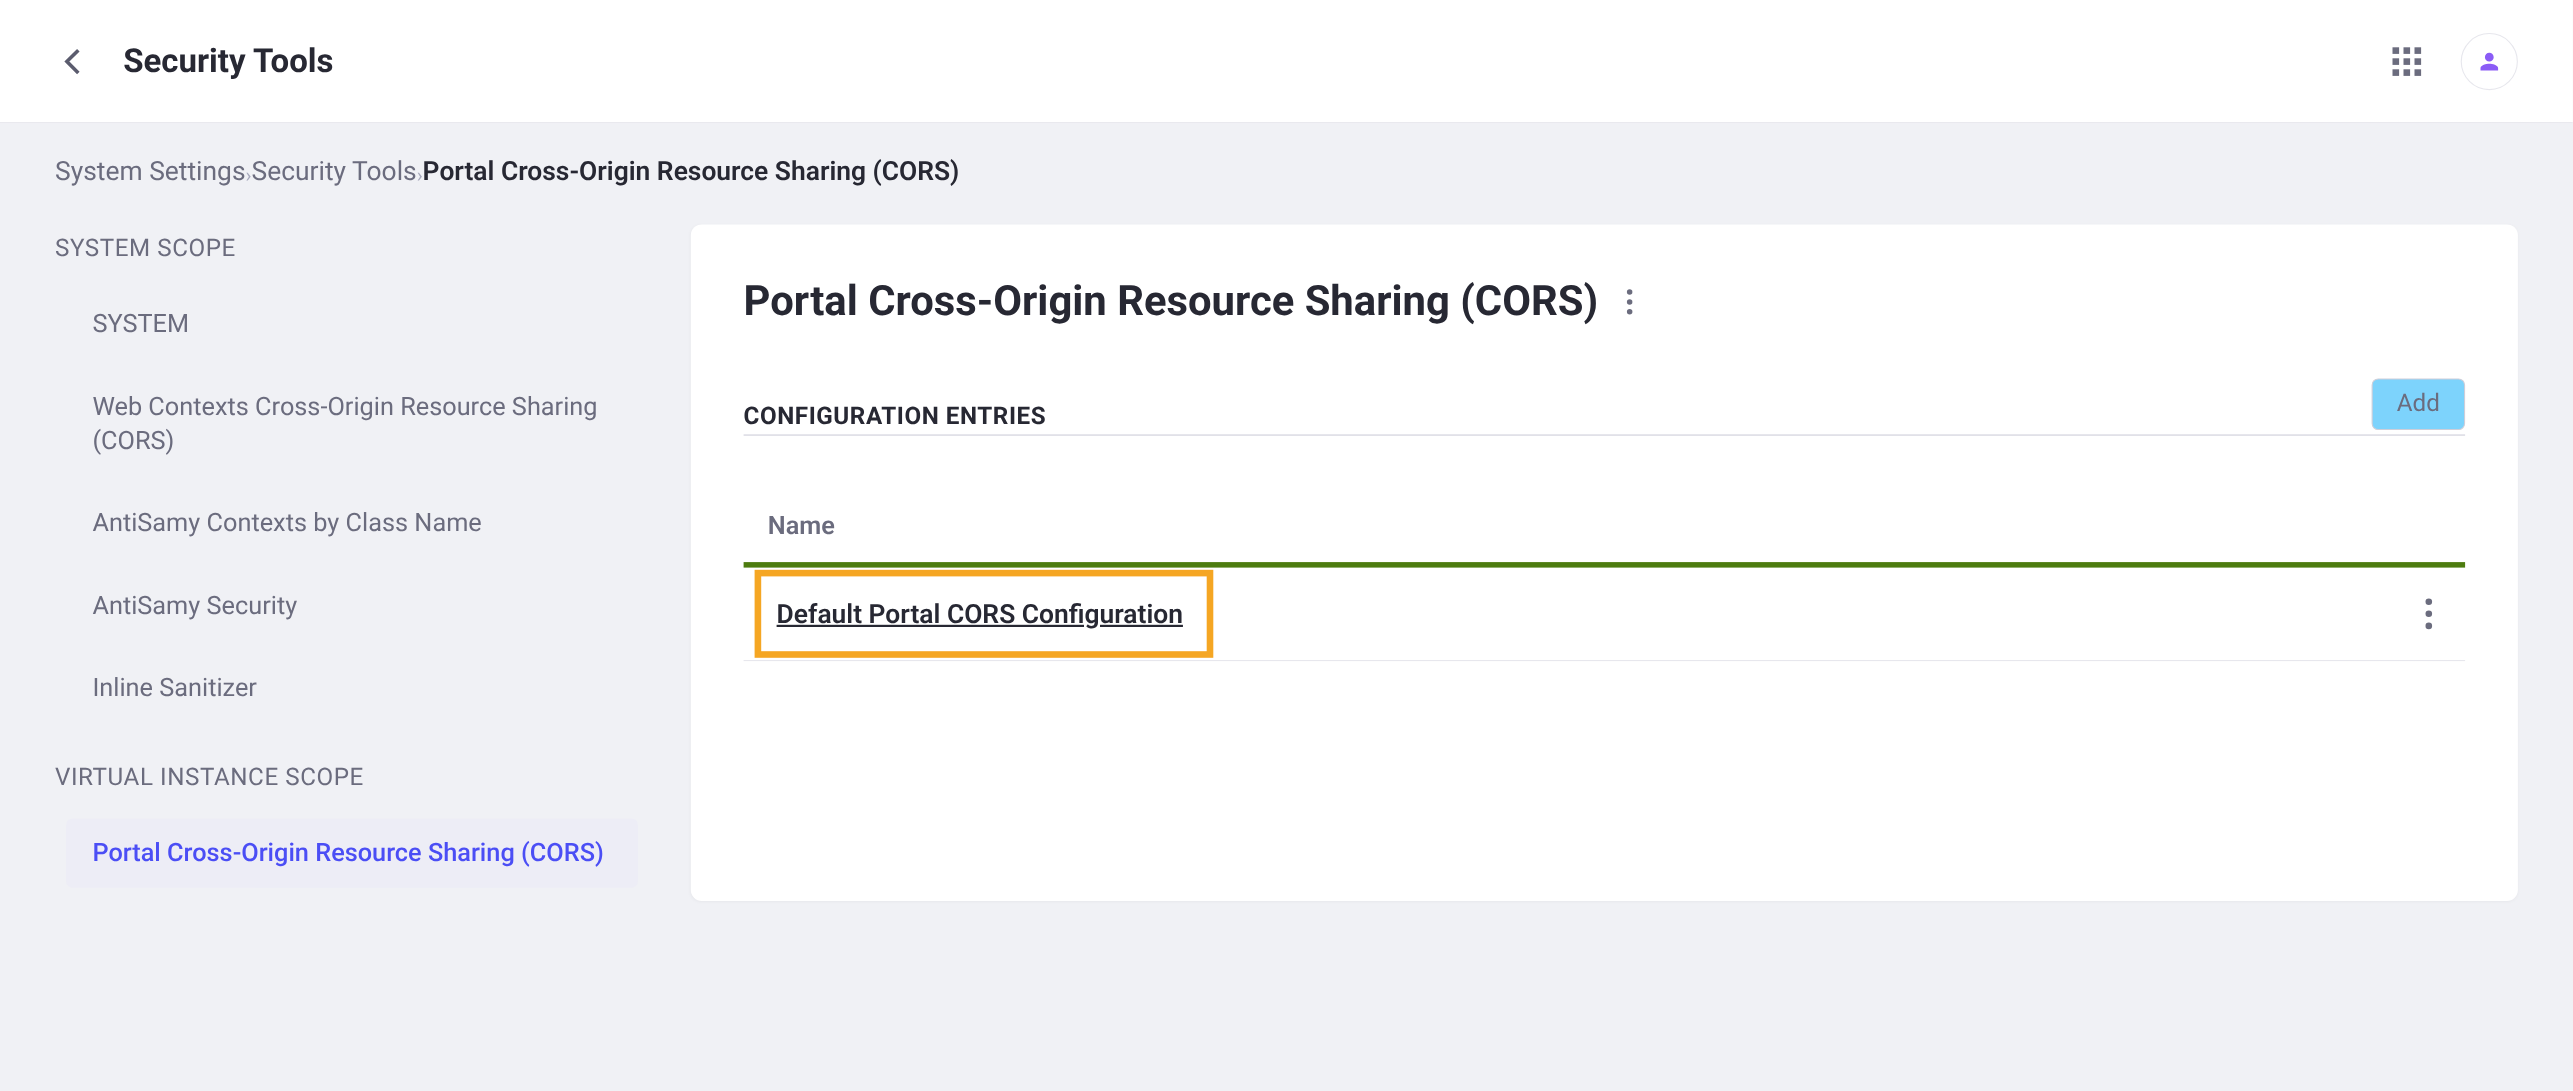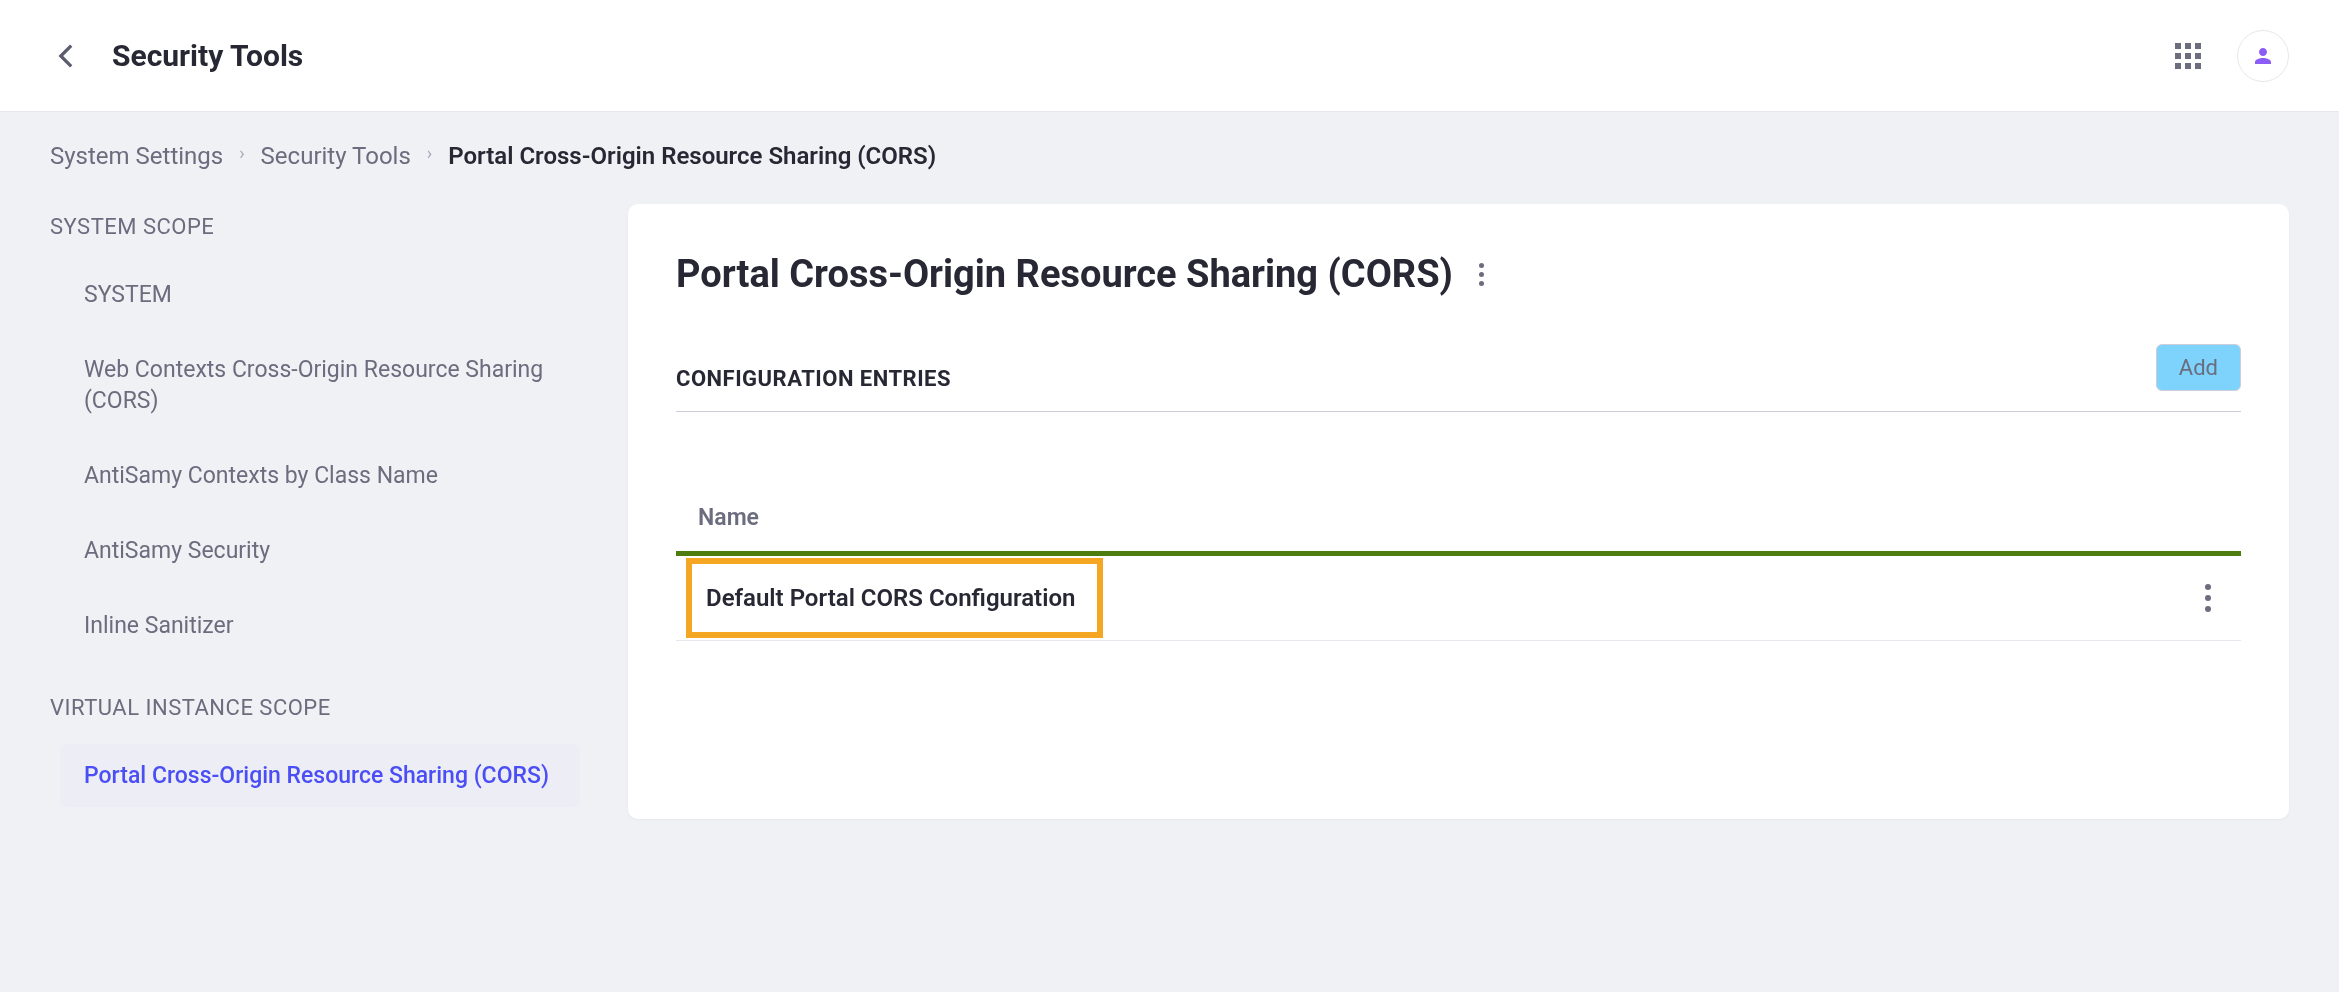--- a/index.html
+++ b/index.html
@@ -89,22 +89,21 @@
     
     .content-wrapper {
       display: flex;
       flex-direction: column;
       padding: 30px 50px;
     }
     
     
     .breadcrumb {
       display: flex;
-      align-items: flex-start;
-      gap: 16px;
+      align-items: flex-end;
       font-size: 24px;
       color: #6b6c7e;
       margin-bottom: 34px;
     }
     .breadcrumb-link {
       cursor: pointer;
       color: #6b6c7e;
     }
     .breadcrumb-sep {
       color: #a7a9bc;
@@ -180,22 +179,22 @@
       height: 5px;
       background: #6b6c7e;
       border-radius: 50%;
     }
     
     .section-heading-row {
       display: flex;
       align-items: flex-end;
       justify-content: space-between;
       border-bottom: 1px solid #cdced9;
-      padding-bottom: 20px;
-      margin-bottom: 72px;
+      padding-bottom: 4px;
+      margin-bottom: 48px;
     }
     .section-heading {
       font-size: 22px;
       font-weight: 700;
       color: #272833;
       letter-spacing: 0.5px;
     }
     .add-button {
       background: #7dd3fc;
       border: 1px solid #cdced9;
@@ -220,20 +219,21 @@
       color: #6b6c7e;
       font-weight: 600;
       padding-left: 22px;
     }
     .table-body-row {
       display: flex;
       align-items: center;
       justify-content: space-between;
       border-bottom: 1px solid #e7e7ed;
       padding: 2px 22px 2px 10px;
+      text-decoration: underline;
     }
     .row-name-highlight {
       border: 6px solid #f5a623;
       padding: 20px 22px 20px 14px;
       font-size: 24px;
       font-weight: 600;
       color: #272833;
       display: inline-block;
     }
     .row-menu-icon {

